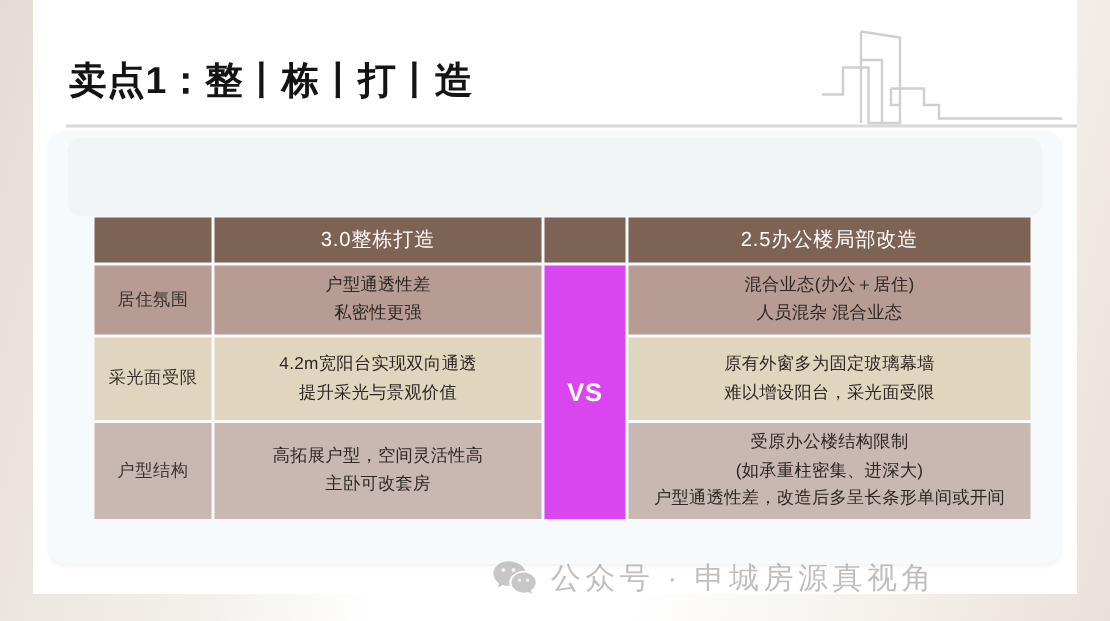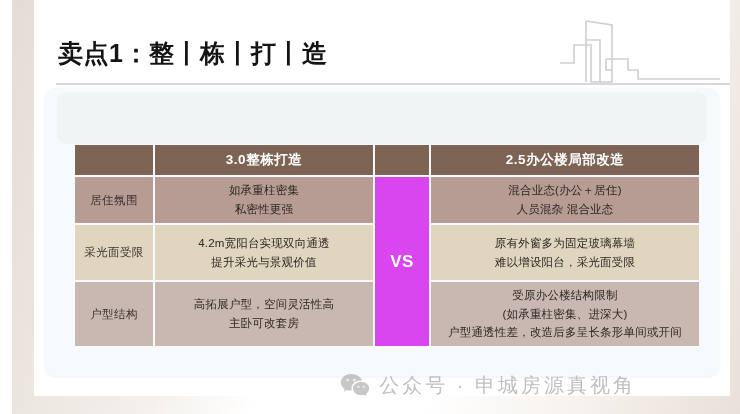--- a/index.html
+++ b/index.html
@@ -14,21 +14,20 @@
     font-family: "Liberation Sans", "DejaVu Sans", sans-serif;
     background: #ffffff;
     position: relative;
   }
 
   
   #page {
     position: absolute;
     inset: 0;
     background: linear-gradient(105deg, #e4dcd4 0%, #ece6e0 14%, #f3efeb 28%, #ffffff 42%, #ffffff 62%, #f6f2ee 80%, #e9e0d9 100%);
-    margin-left: 12px;
   }
 
   
   #sheet {
     position: absolute;
     left: 22px;
     top: 0px;
     width: 696px;
     height: 396px;
     background: #ffffff;
@@ -118,21 +117,21 @@
     vertical-align: middle;
     text-align: center;
   }
 
   
   .hdr-cell {
     background: #7d6354;
     height: 16px;
     color: #ffffff;
     font-size: 13.5px;
-    font-weight: bold;
+    font-weight: normal;
     letter-spacing: 0.5px;
   }
   .hdr-blank { background: #7d6354; height: 30px; }
 
   
   .row-a td.body-cell { background: #b69c92; }
   .row-b td.body-cell { background: #e0d6bf; }
   .row-c td.body-cell { background: #c9b8b1; }
 
   .label-cell {
@@ -236,21 +235,21 @@
         <tr>
           <td class="hdr-blank"></td>
           <td class="hdr-cell">3.0整栋打造</td>
           <td class="hdr-blank"></td>
           <td class="hdr-cell">2.5办公楼局部改造</td>
         </tr>
 
         <tr class="row-a">
           <td class="body-cell h1 label-cell">居住氛围</td>
           <td class="body-cell h1 detail-cell">
-            <span class="line">如承重柱密集</span>
+            <span class="line">户型通透性差</span>
             <span class="line">私密性更强</span>
           </td>
           <td class="vs-cell" rowspan="3">VS</td>
           <td class="body-cell h1 detail-cell">
             <span class="line">混合业态(办公＋居住)</span>
             <span class="line">人员混杂 混合业态</span>
           </td>
         </tr>
 
         <tr class="row-b">

